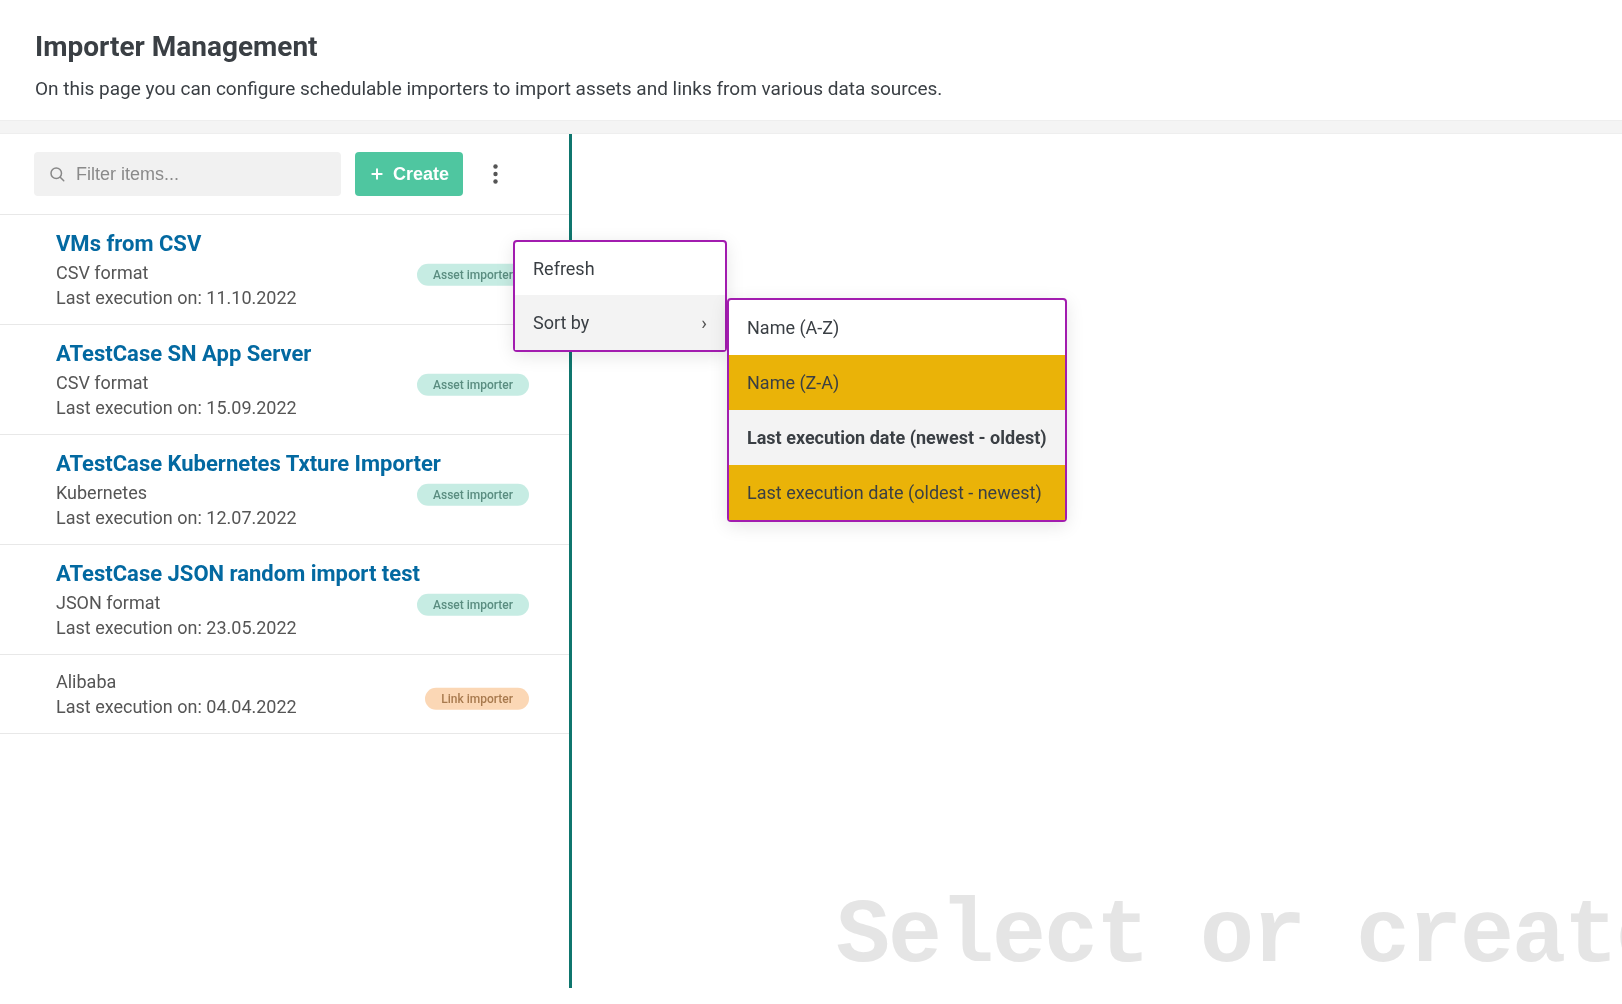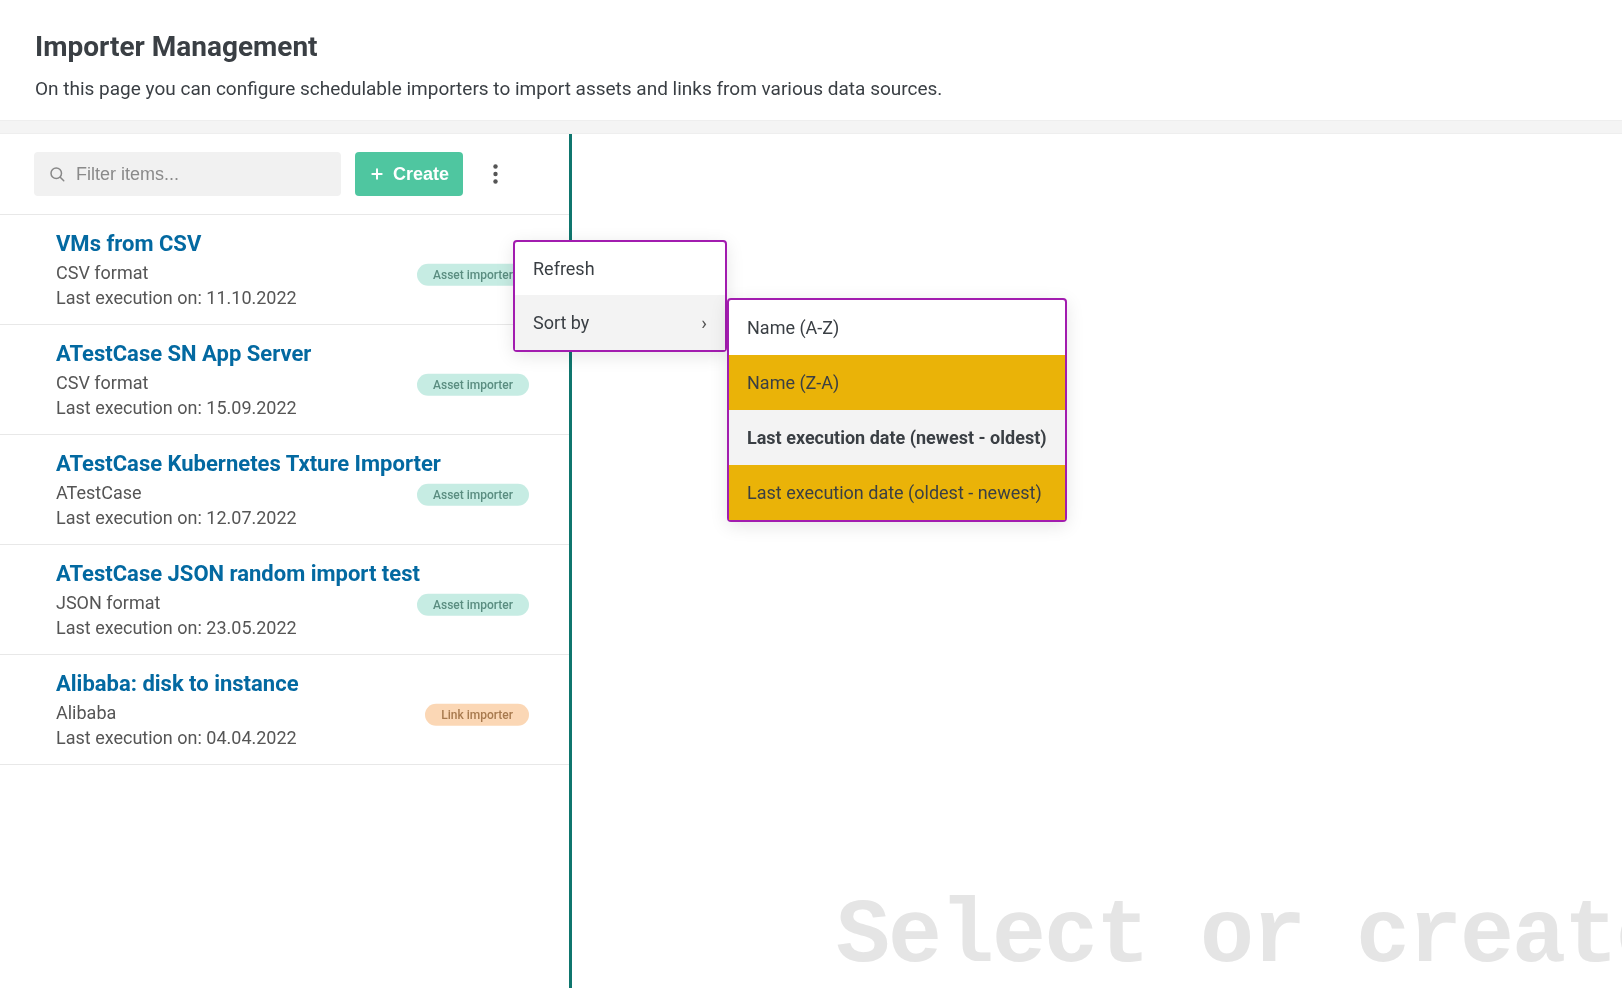--- a/index.html
+++ b/index.html
@@ -228,32 +228,31 @@
           <span class="badge asset">Asset importer</span>
         </div>
         <div class="list-item">
           <div class="item-title">ATestCase SN App Server</div>
           <div class="item-sub">CSV format</div>
           <div class="item-exec">Last execution on: 15.09.2022</div>
           <span class="badge asset">Asset importer</span>
         </div>
         <div class="list-item">
           <div class="item-title">ATestCase Kubernetes Txture Importer</div>
-          <div class="item-sub">ATestCase</div>
+          <div class="item-sub">Kubernetes</div>
           <div class="item-exec">Last execution on: 12.07.2022</div>
           <span class="badge asset">Asset importer</span>
         </div>
         <div class="list-item">
           <div class="item-title">ATestCase JSON random import test</div>
           <div class="item-sub">JSON format</div>
           <div class="item-exec">Last execution on: 23.05.2022</div>
           <span class="badge asset">Asset importer</span>
         </div>
         <div class="list-item">
-          <div class="item-title">Alibaba: disk to instance</div>
           <div class="item-sub">Alibaba</div>
           <div class="item-exec">Last execution on: 04.04.2022</div>
           <span class="badge link">Link importer</span>
         </div>
       </div>
   </div>
 
   <div class="right-pane">
     <div class="placeholder-text">Select or create</div>
   </div>

